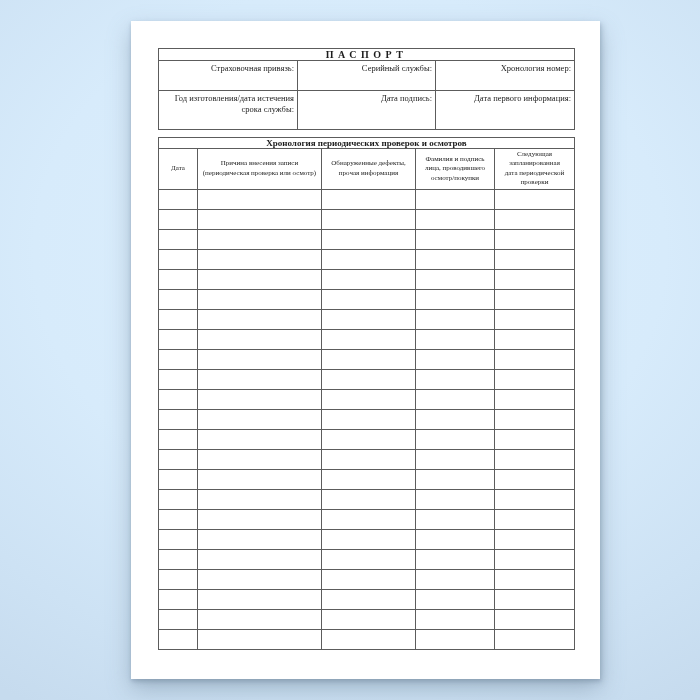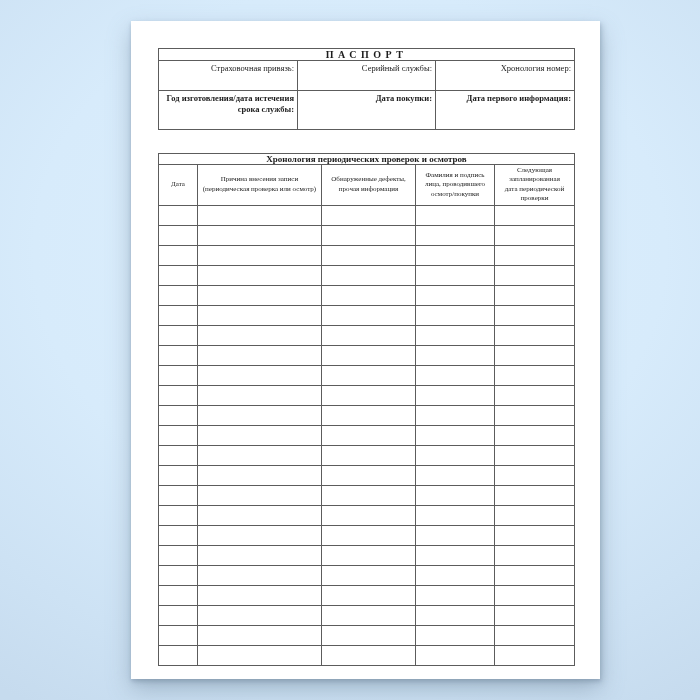--- a/index.html
+++ b/index.html
@@ -52,23 +52,23 @@
   }
   .field-cell {
     vertical-align: top;
     text-align: right;
     font-size: 8.5px;
     line-height: 1.28;
     padding: 2px 3px;
     font-weight: normal;
   }
   .passport-row-1 .field-cell { height: 25px; }
-  .passport-row-2 .field-cell { height: 34px; font-weight: bold; }
+  .passport-row-2 .field-cell { height: 34px; }
   
-  .history-table { top: 132px; }
+  .history-table { top: 116px; }
   .history-title-cell {
     height: 9px;
     line-height: 10px;
     padding: 0;
     text-align: center;
     font-weight: bold;
     font-size: 9px;
   }
   .history-table th {
     height: 35px;
@@ -102,21 +102,21 @@
       <tr>
         <td colspan="3" class="passport-title-cell">ПАСПОРТ</td>
       </tr>
       <tr class="passport-row-1">
         <td class="field-cell">Страховочная привязь:</td>
         <td class="field-cell">Серийный службы:</td>
         <td class="field-cell">Хронология номер:</td>
       </tr>
       <tr class="passport-row-2">
         <td class="field-cell">Год изготовления/дата истечения срока службы:</td>
-        <td class="field-cell">Дата покупки:</td>
+        <td class="field-cell">Дата подпись:</td>
         <td class="field-cell">Дата первого информация:</td>
       </tr>
     </tbody>
   </table>
 
   <table class="history-table">
     <colgroup>
       <col style="width:39px">
         <col style="width:124px">
         <col style="width:94px">

